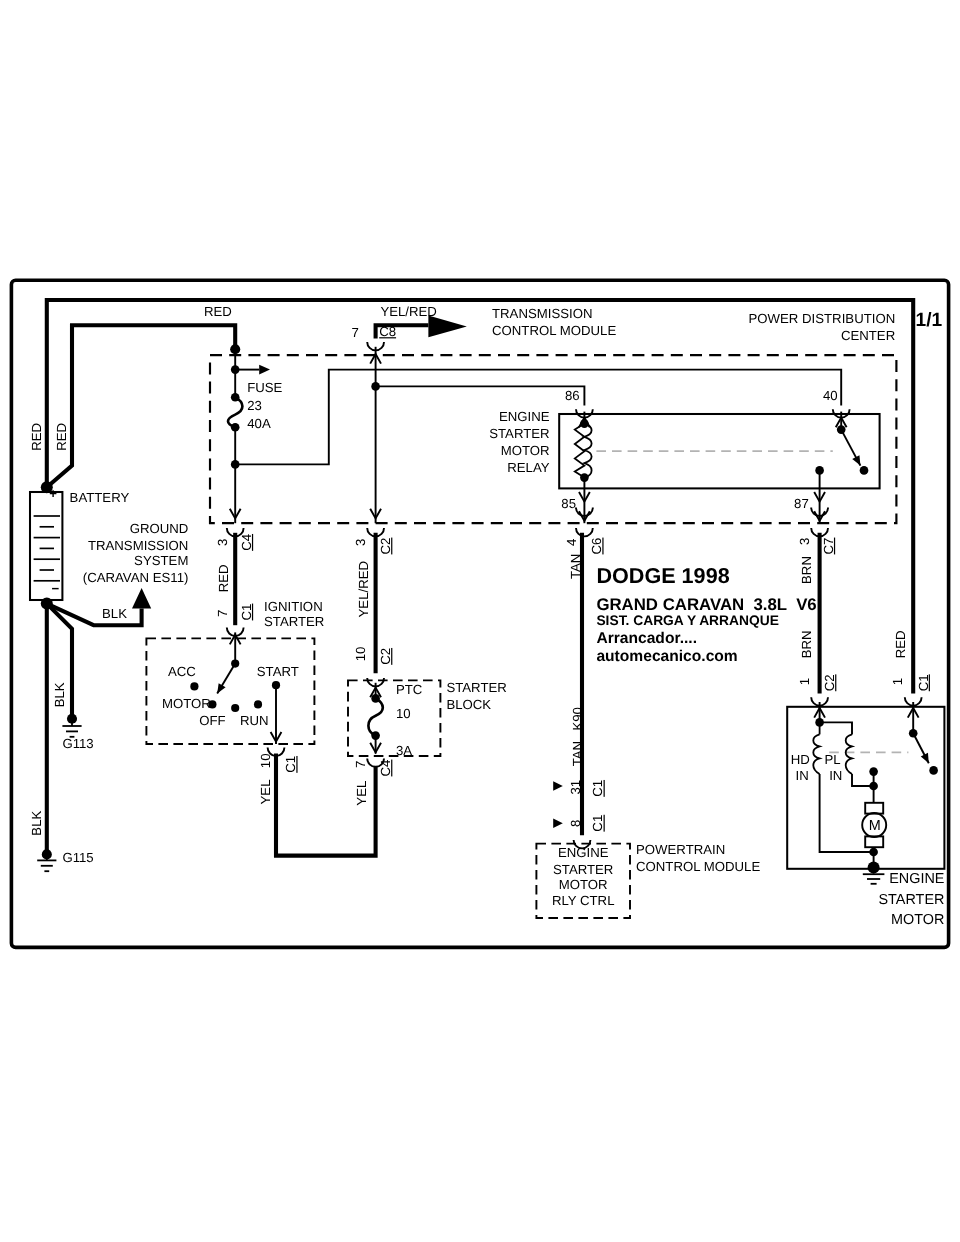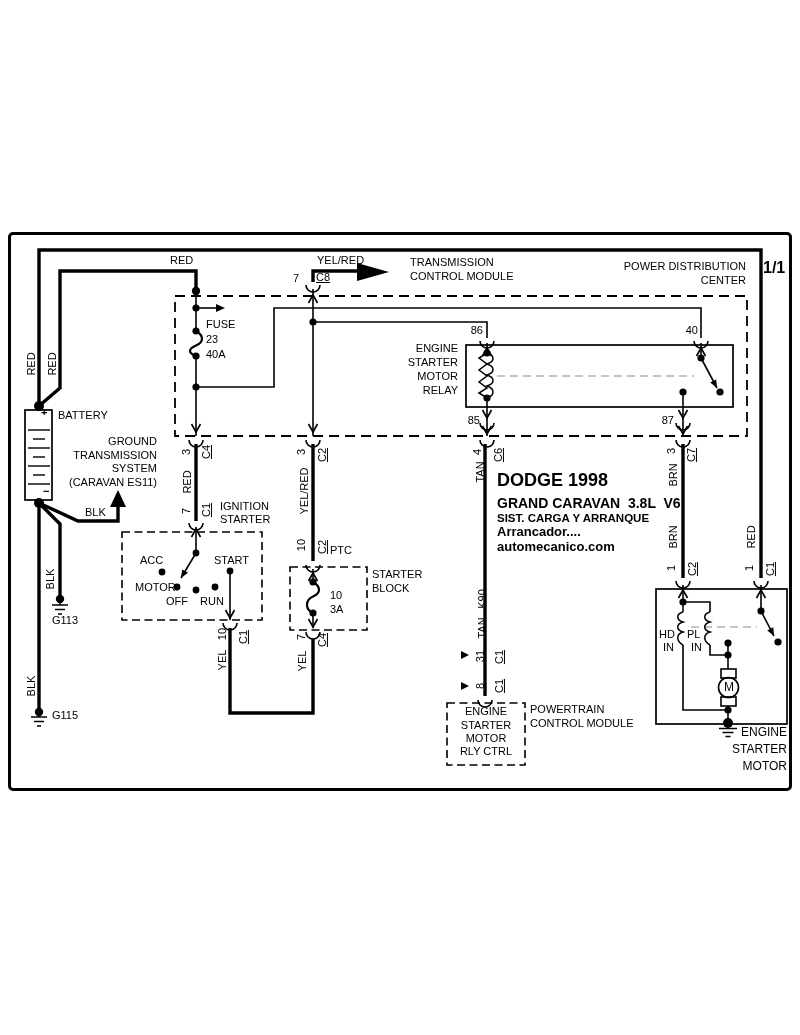--- a/index.html
+++ b/index.html
@@ -289,23 +289,23 @@
   <span class="lbl v" style="left:222px;top:660px">YEL</span>
 
   <span class="lbl v" style="left:301px;top:452px">3</span>
   <span class="lbl v conn" style="left:322px;top:455px">C2</span>
   <span class="lbl v" style="left:304px;top:491px">YEL/RED</span>
   <span class="lbl v" style="left:301px;top:545px">10</span>
   <span class="lbl v conn" style="left:322px;top:547px">C2</span>
 
   <span class="lbl" style="left:372px;top:568px">STARTER</span>
   <span class="lbl" style="left:372px;top:582px">BLOCK</span>
-  <span class="lbl" style="left:330px;top:544px">PTC</span>
+  <span class="lbl" style="left:330px;top:569px">PTC</span>
   <span class="lbl" style="left:330px;top:589px">10</span>
-  <span class="lbl" style="left:330px;top:603px">3A</span>
+  <span class="lbl" style="left:330px;top:620px">3A</span>
   <span class="lbl v" style="left:301px;top:637px">7</span>
   <span class="lbl v conn" style="left:322px;top:640px">C4</span>
   <span class="lbl v" style="left:302px;top:661px">YEL</span>
 
   <span class="lbl t1" style="left:497px;top:471px">DODGE 1998</span>
   <span class="lbl t2" style="left:497px;top:496px">GRAND CARAVAN  3.8L  V6</span>
   <span class="lbl t3" style="left:497px;top:512px">SIST. CARGA Y ARRANQUE</span>
   <span class="lbl t4" style="left:497px;top:525px">Arrancador....</span>
   <span class="lbl t4" style="left:497px;top:540px">automecanico.com</span>
 

